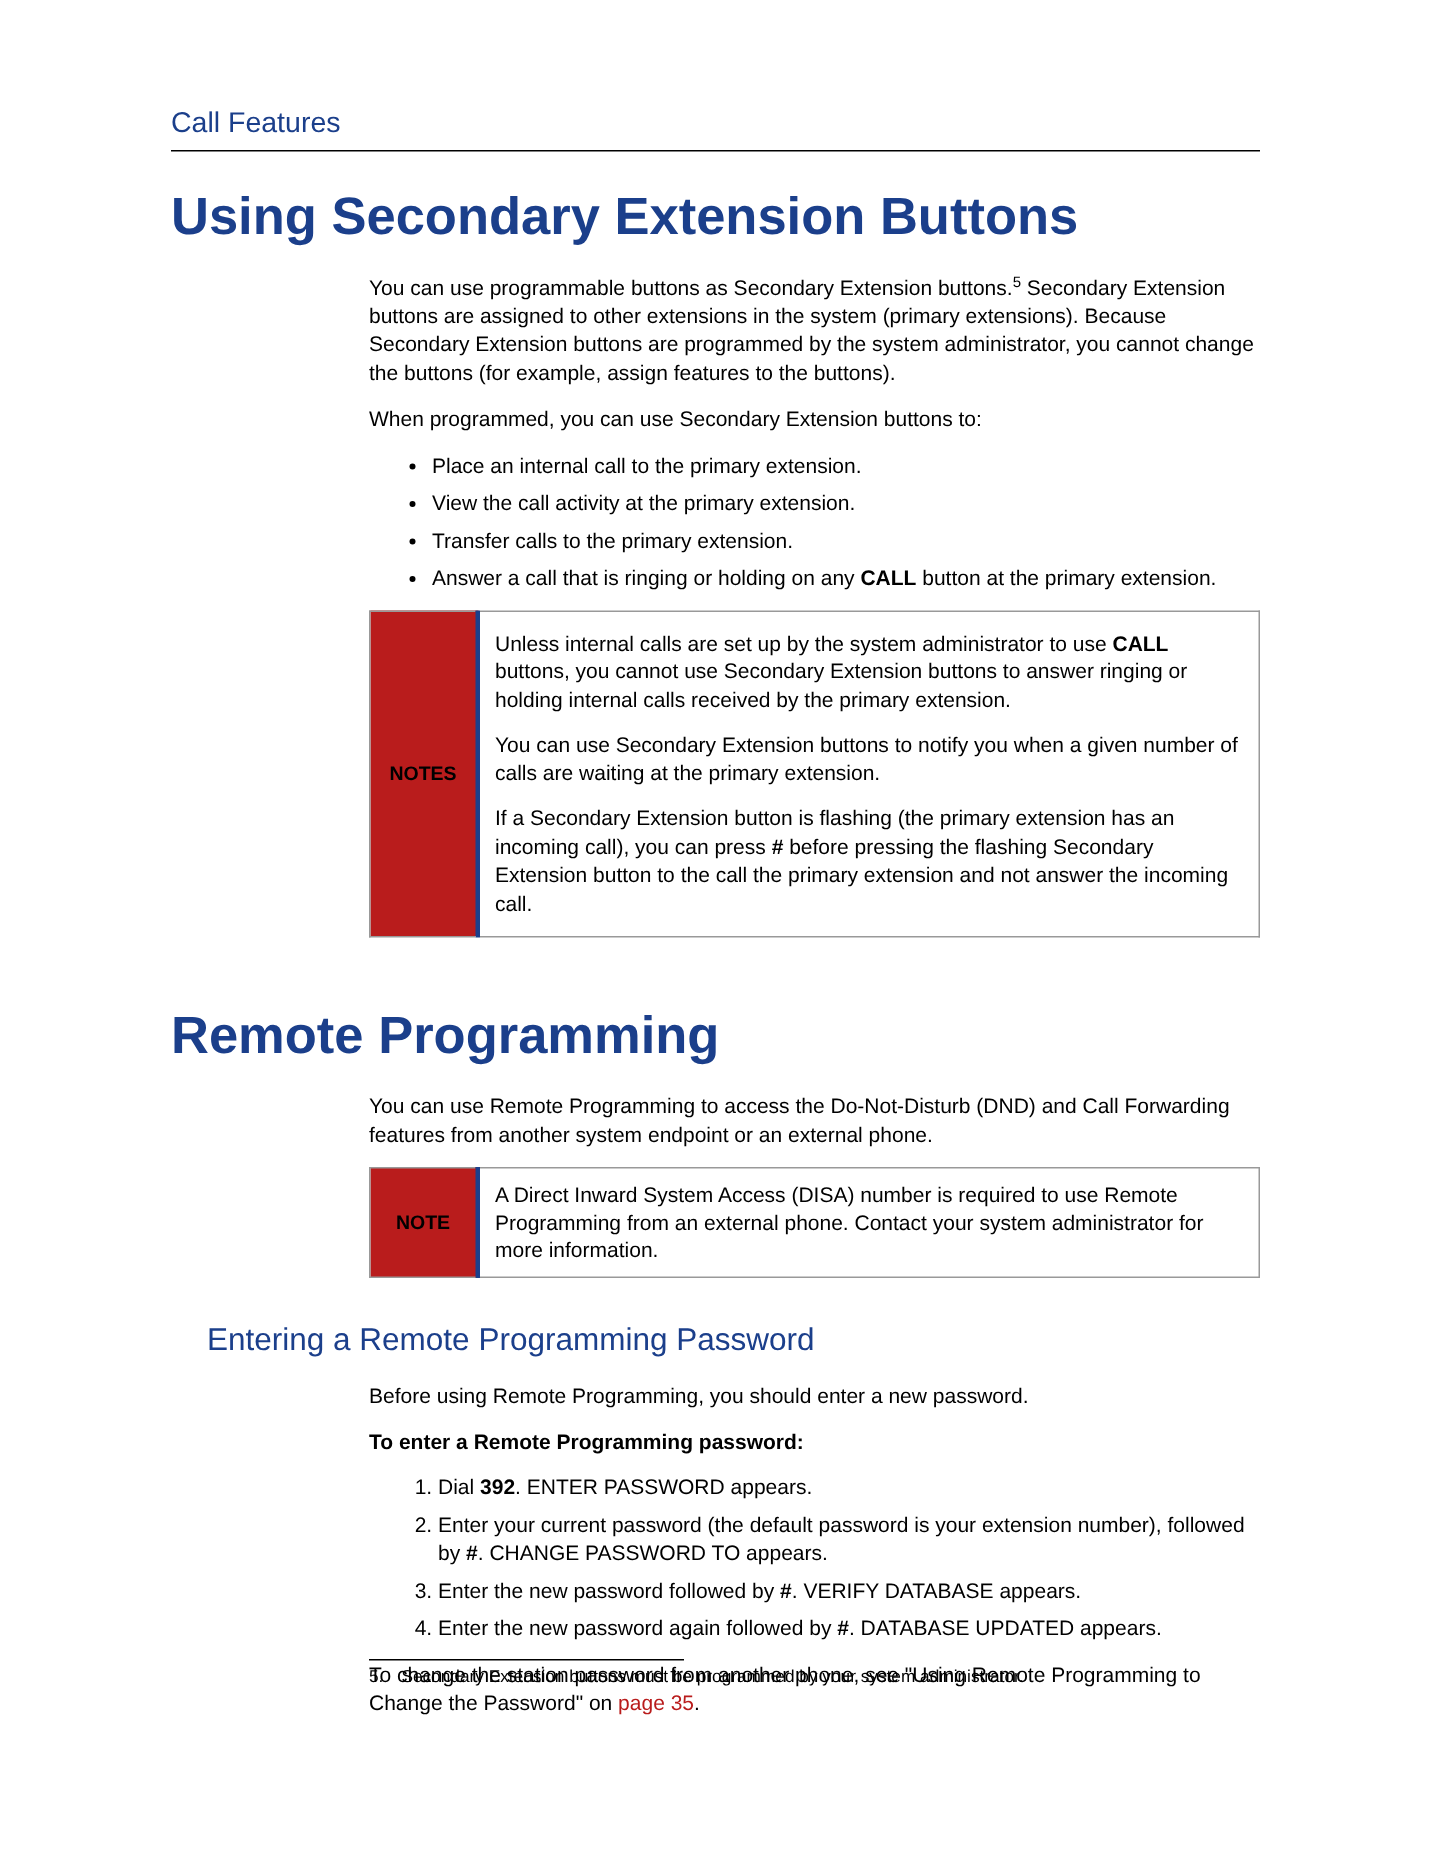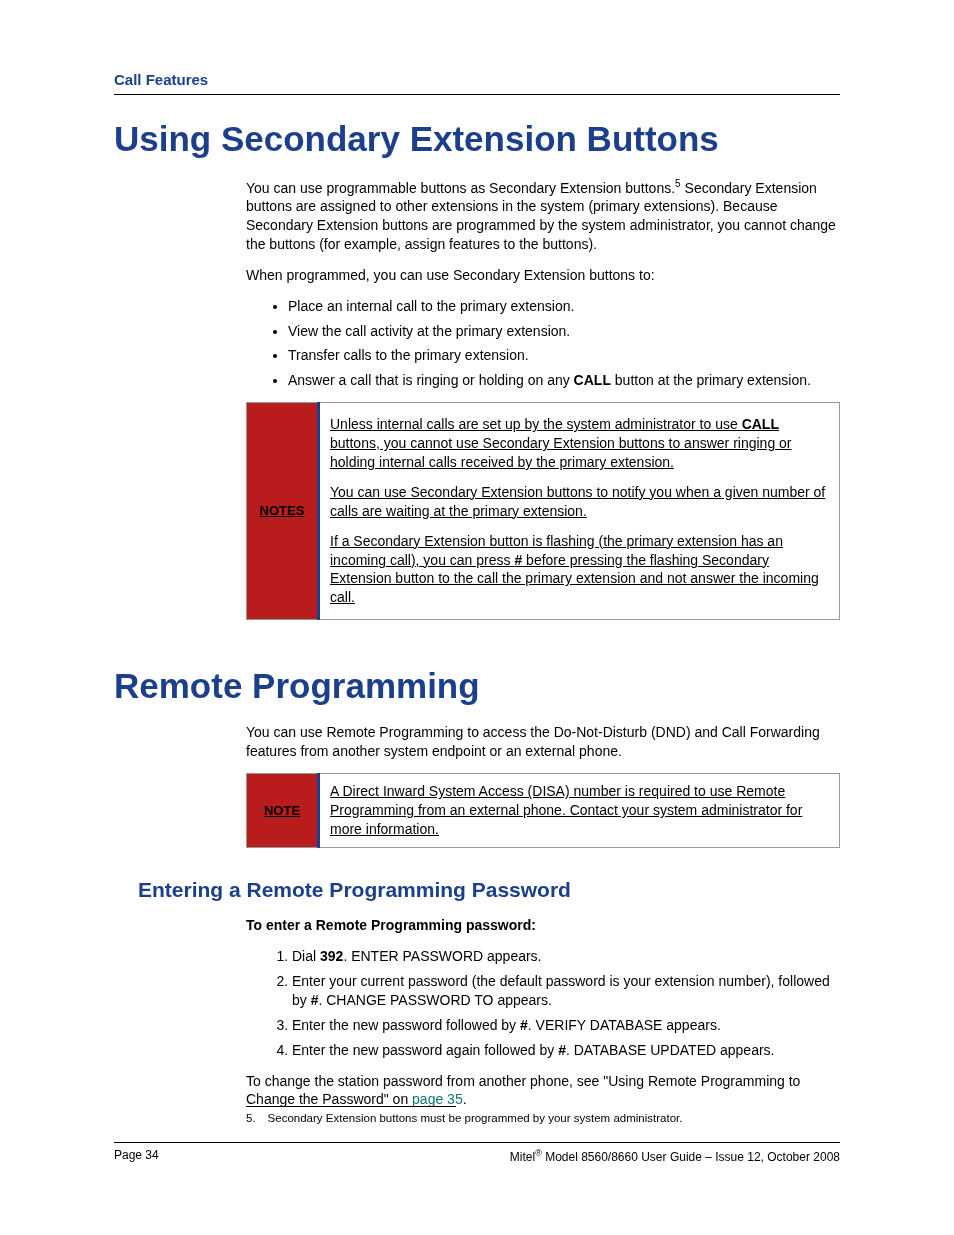--- a/index.html
+++ b/index.html
@@ -13,36 +13,36 @@
   }
   .page {
     width: 954px;
     height: 1235px;
     position: relative;
     box-sizing: border-box;
     padding: 70px 114px 0 114px;
   }
   .header-label {
     color: #1b3f8b;
-    font-weight: bold;
-    font-size: 15px;
+    font-weight: normal;
+    font-size: 19px;
     border-bottom: 1.5px solid #000;
     padding-bottom: 4px;
     margin-bottom: 20px;
   }
   h1 {
     color: #1b3f8b;
     font-size: 35px;
     font-weight: bold;
     margin: 0 0 14px 0;
   }
   h2 {
     color: #1b3f8b;
     font-size: 21px;
-    font-weight: bold;
+    font-weight: normal;
     margin: 28px 0 12px 24px;
   }
   .body-block {
     margin-left: 132px;
   }
   p {
     margin: 0 0 12px 0;
   }
   ul {
     margin: 0 0 12px 0;
@@ -59,21 +59,20 @@
     margin-bottom: 6px;
   }
   .notes-table {
     border: 1px solid #999;
     border-collapse: collapse;
     width: 100%;
     margin: 10px 0 10px 0;
   }
   .notes-table td {
     vertical-align: middle;
-    text-decoration: underline;
   }
   .notes-label {
     background: #b91c1c;
     border-right: 3px solid #1b3f8b;
     font-weight: bold;
     text-align: center;
     width: 66px;
     font-size: 13px;
     padding: 6px 2px;
   }
@@ -85,21 +84,21 @@
   }
   .notes-body .row + .row {
     border-top: 1px solid transparent;
     margin-top: 2px;
   }
   .note-single .notes-body {
     padding: 8px 10px;
   }
   .bold { font-weight: bold; }
   .sup { vertical-align: super; font-size: 10px; }
-  .link { color: #0f766e; }
+  .link { color: #b91c1c; }
   .footnote-sep {
     border: none;
     border-top: 1px solid #000;
     width: 210px;
     margin: 0 0 4px 132px;
   }
   .footnote {
     margin-left: 132px;
     font-size: 11.5px;
     display: flex;
@@ -167,20 +166,21 @@
           <tr>
         <td class="notes-label">NOTE</td>
         <td class="notes-body">A Direct Inward System Access (DISA) number is required to use Remote Programming from an external phone. Contact your system administrator for more information.</td>
       </tr>
     </tbody>
       </table>
   </div>
 
   <h2>Entering a Remote Programming Password</h2>
   <div class="body-block">
+    <p>Before using Remote Programming, you should enter a new password.</p>
     <p class="bold">To enter a Remote Programming password:</p>
     <ol>
       <li>
         <span>Dial </span><span class="bold">392</span><span>. ENTER PASSWORD appears.</span>
       </li>
       <li>
         <span>Enter your current password (the default password is your extension number), followed by </span><span class="bold">#</span><span>. CHANGE PASSWORD TO appears.</span>
       </li>
       <li>
         <span>Enter the new password followed by </span><span class="bold">#</span><span>. VERIFY DATABASE appears.</span>
@@ -195,20 +195,14 @@
   </div>
 
   <div style="position:absolute; left:114px; right:114px; bottom:108px;">
     <hr class="footnote-sep" style="margin-left:132px">
     <div class="footnote">
       <span>5.</span>
       <span>Secondary Extension buttons must be programmed by your system administrator.</span>
     </div>
   </div>
 
-  <div class="footer-line">
-    <span>Page 34</span>
-    <span>
-      <span>Mitel</span><span class="reg">®</span><span> Model 8560/8660 User Guide – Issue 12, October 2008</span>
-    </span>
-  </div>
 
 </div>
 
 </body></html>

